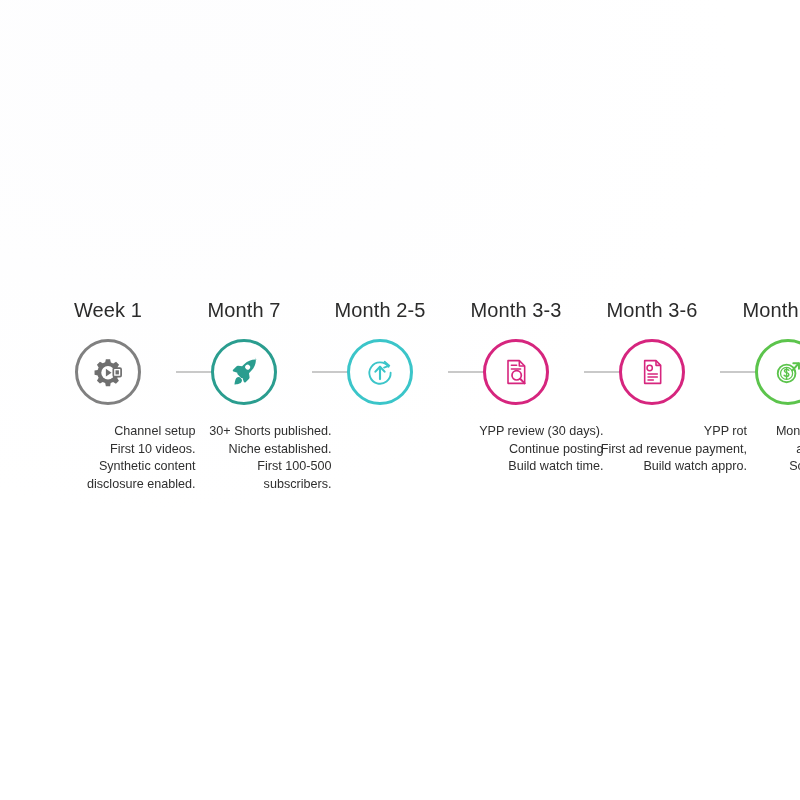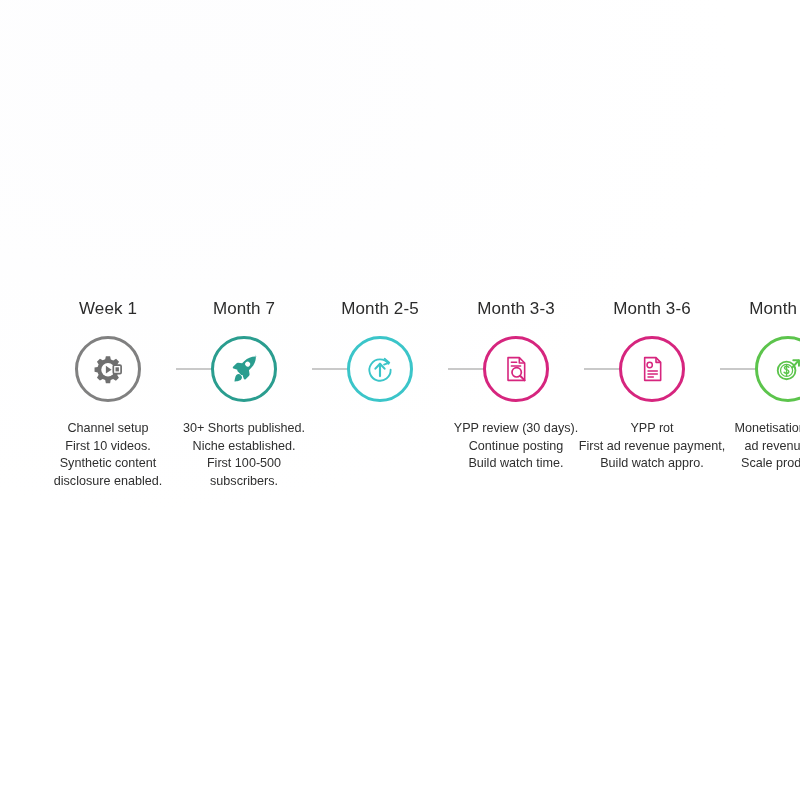--- a/index.html
+++ b/index.html
@@ -39,21 +39,21 @@
   .step {
     width: 136px;
     flex: 0 0 136px;
     position: relative;
     display: flex;
     flex-direction: column;
     align-items: center;
   }
 
   .step-title {
-    font-size: 17px;
+    font-size: 20px;
     color: #2b2b2b;
     letter-spacing: 0.1px;
     line-height: 1;
     margin-bottom: 15px;
     white-space: nowrap;
   }
 
   .node-row {
     position: relative;
     height: 74px;
@@ -88,21 +88,21 @@
     height: 12px;
     z-index: 1;
     pointer-events: none;
   }
 
   .step-desc {
     margin-top: 14px;
     font-size: 12.6px;
     line-height: 17.5px;
     color: #2f2f2f;
-    text-align: center;
+    text-align: right;
     width: 175px;
     white-space: pre-line;
   }
   
   .step-desc.wide { width: 190px; }
 </style>
 </head>
 <body>
 
 <div class="canvas">

